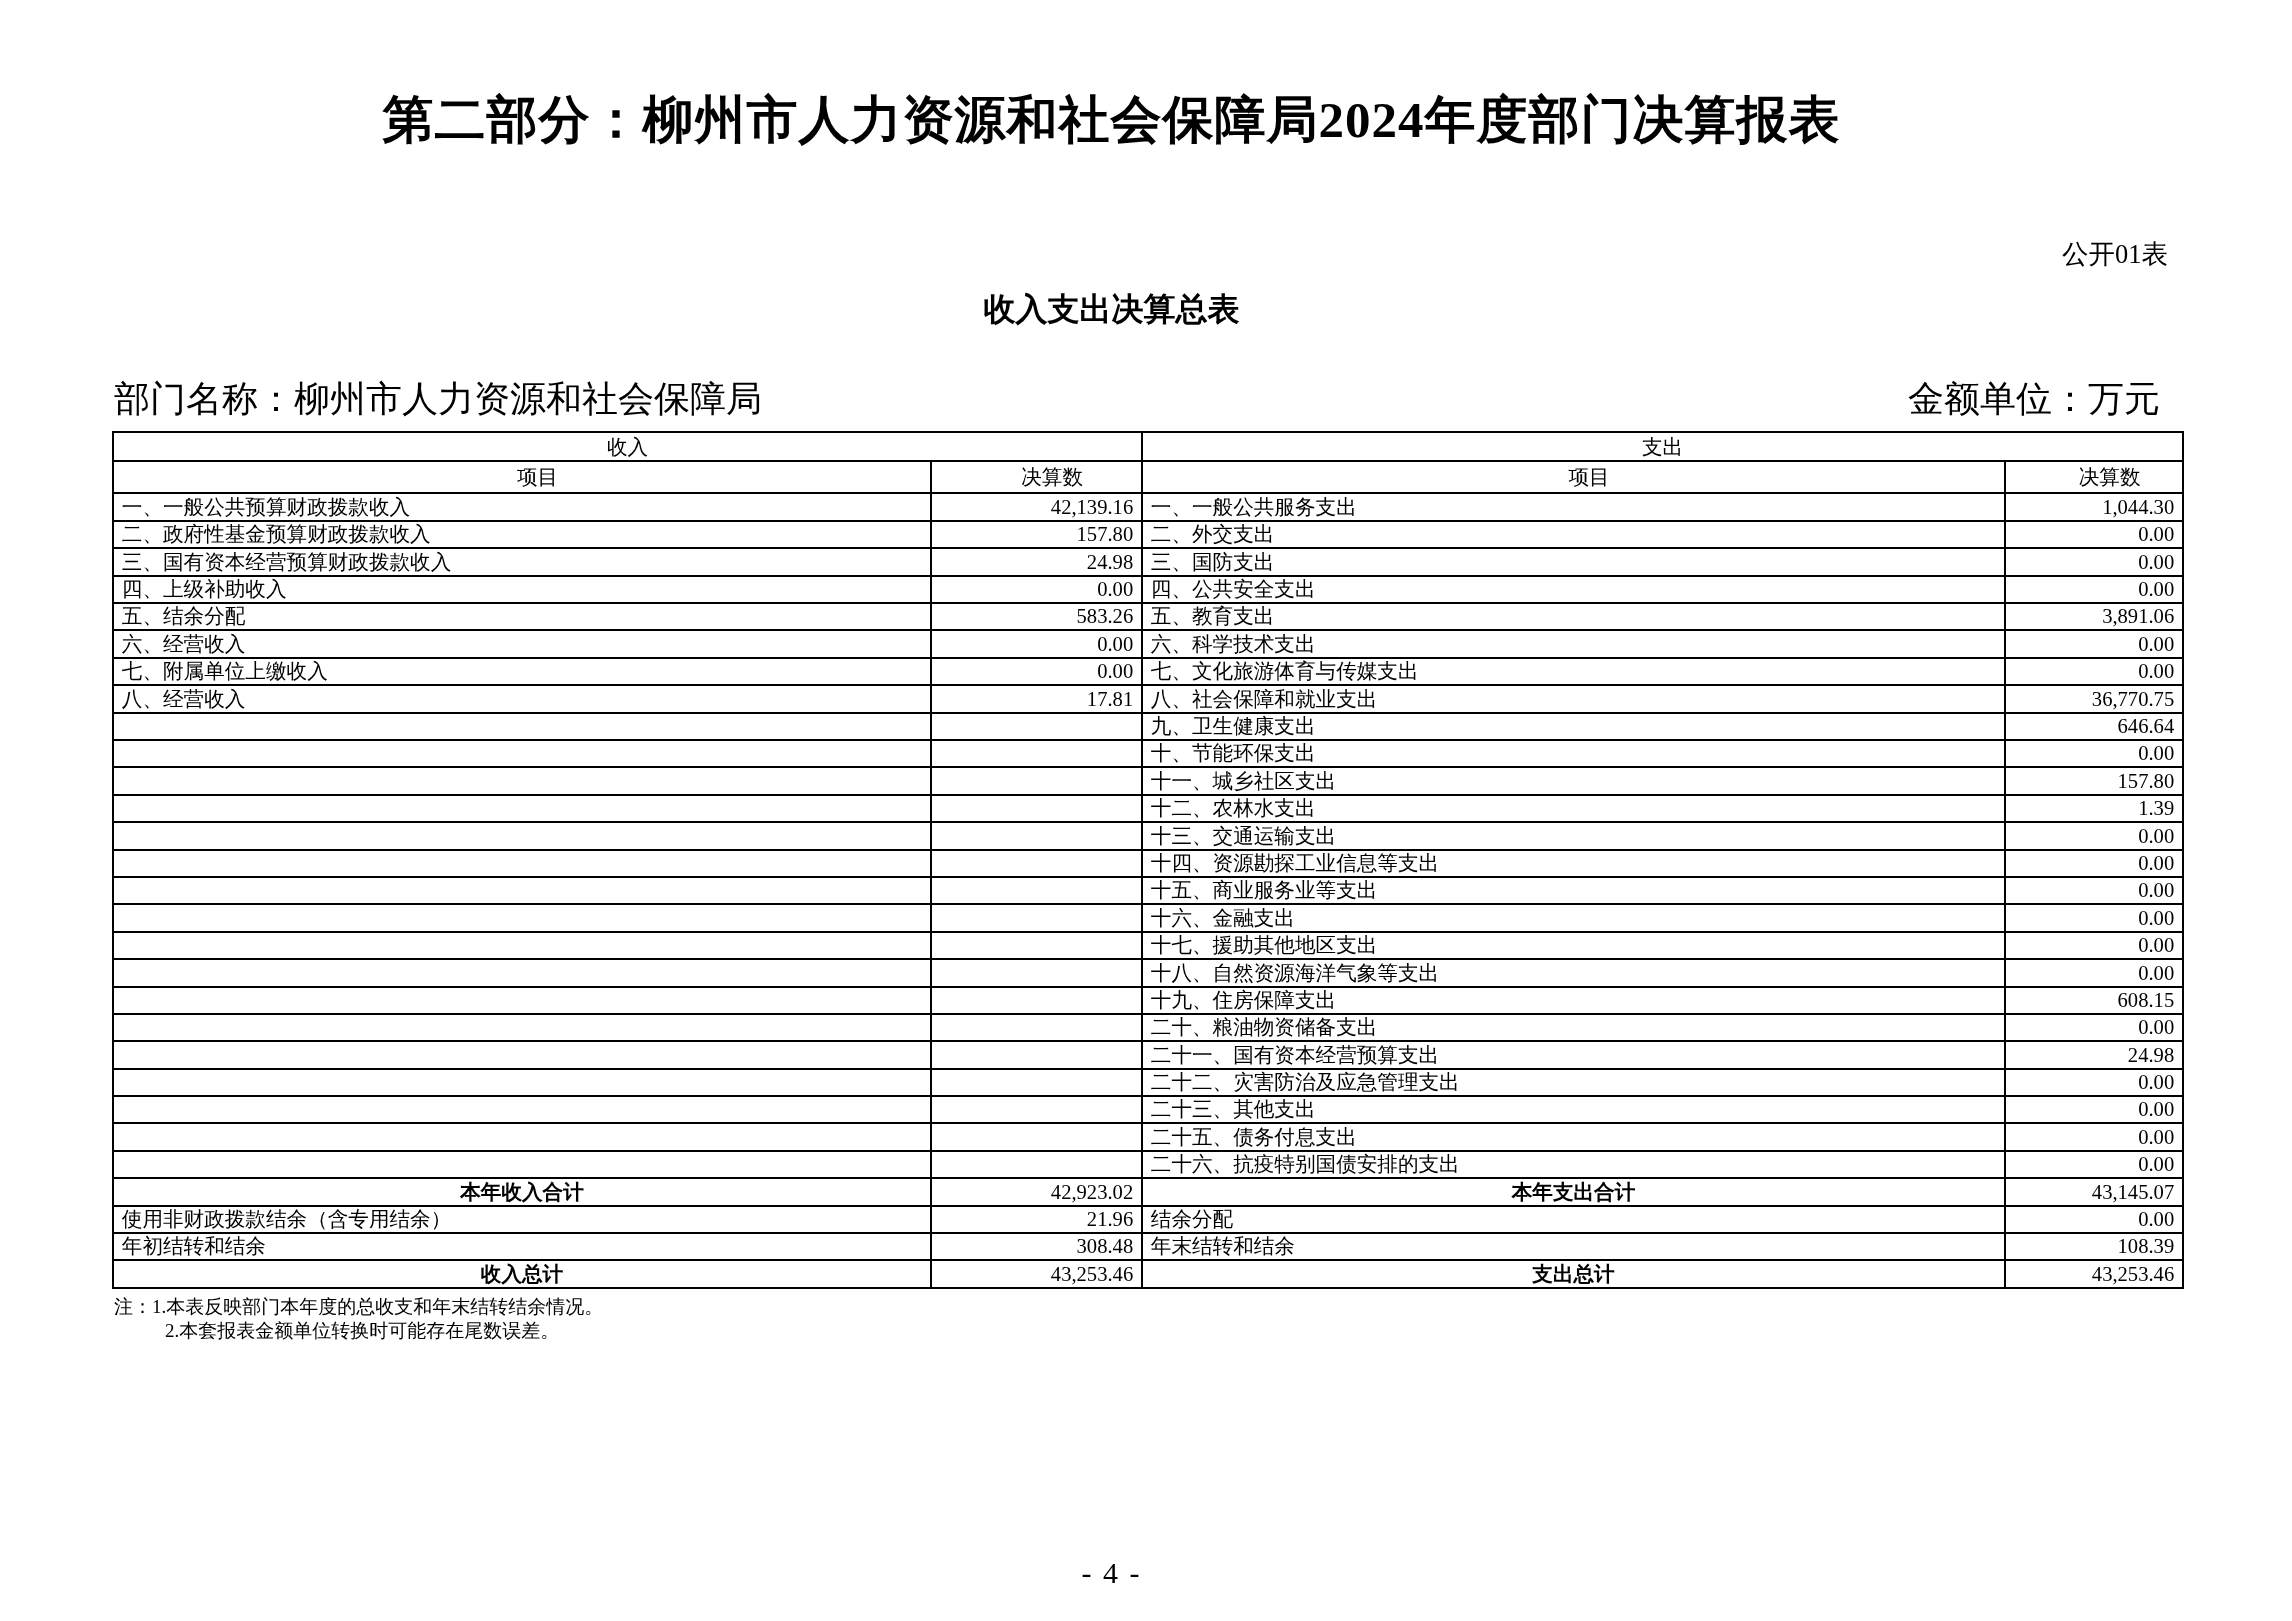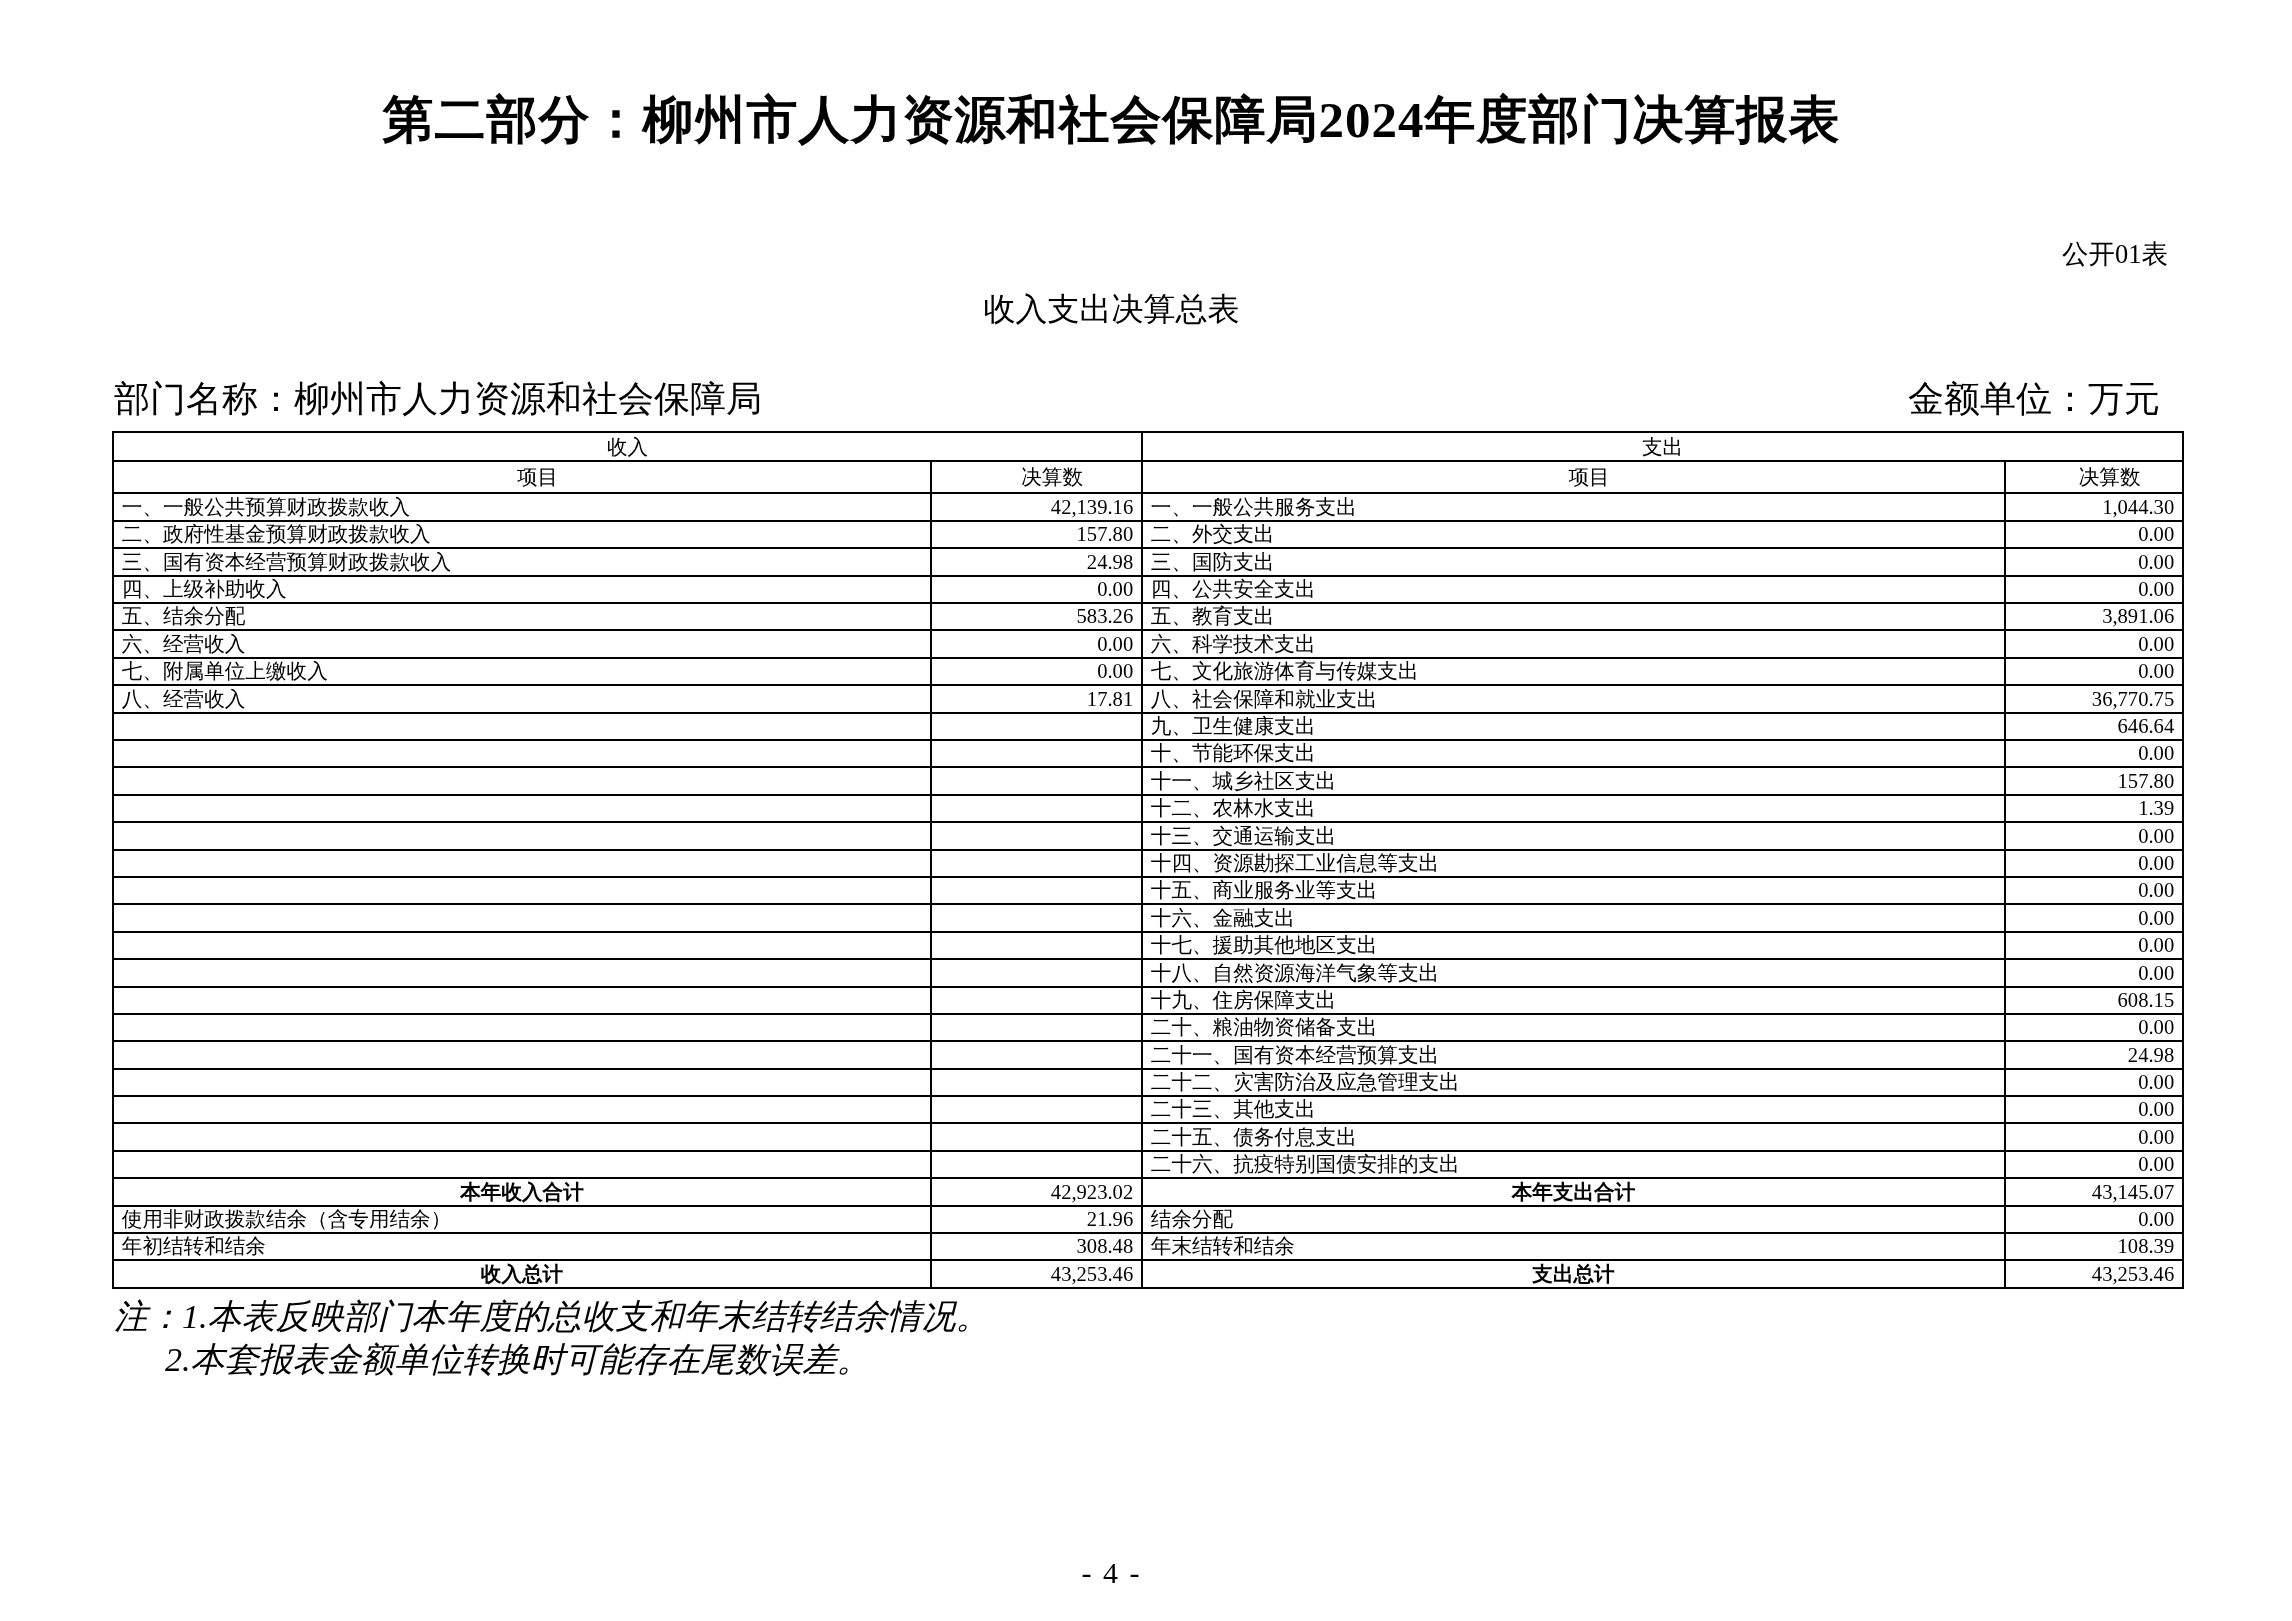--- a/index.html
+++ b/index.html
@@ -25,21 +25,21 @@
   .table-code {
     margin-top: 81px;
     margin-right: 55px;
     text-align: right;
     font-size: 26.5px;
   }
   .doc-subtitle {
     margin-top: 15.7px;
     text-align: center;
     font-size: 32px;
-    font-weight: normal;
+    font-weight: bold;
   }
   .meta-row {
     display: flex;
     justify-content: space-between;
     align-items: flex-end;
     margin: 43px 63px 0 114px;
     font-size: 36px;
   }
   table.acct {
     margin-left: 112px;
@@ -66,23 +66,22 @@
   table.acct thead th { text-align: center; border-bottom-width: 2.9px; }
   table.acct .sec-head th { height: 29px; }
   table.acct .col-head th { height: 32px; padding-left: 39px; }
   td.c-item { text-align: left; }
   td.c-amt  { text-align: right; }
   tr.sum-row td.bold-center { font-weight: bold; text-align: center; }
   tr.sum-row td { border-top-width: 2.9px; }
   .notes {
     margin-left: 114px;
     margin-top: 5.9px;
-    font-size: 34px;
+    font-size: 19px;
     line-height: 1.28;
-    font-style: italic;
   }
   .notes .note-line2 { padding-left: 51px; }
   .page-number {
     position: absolute;
     left: 0;
     right: 0;
     bottom: 31px;
     text-align: center;
     font-size: 30px;
     letter-spacing: 2px;

